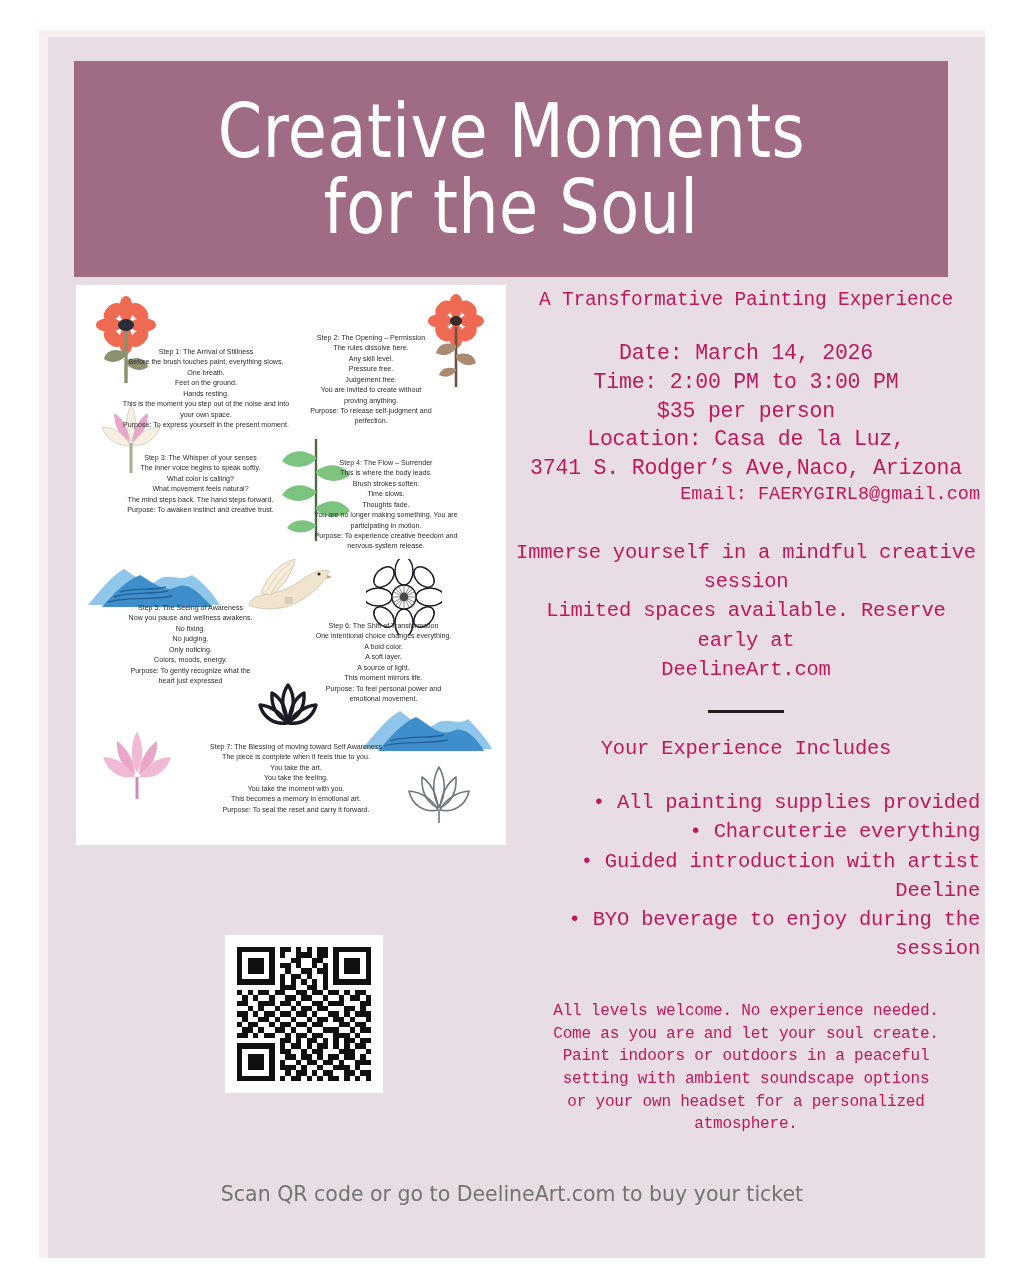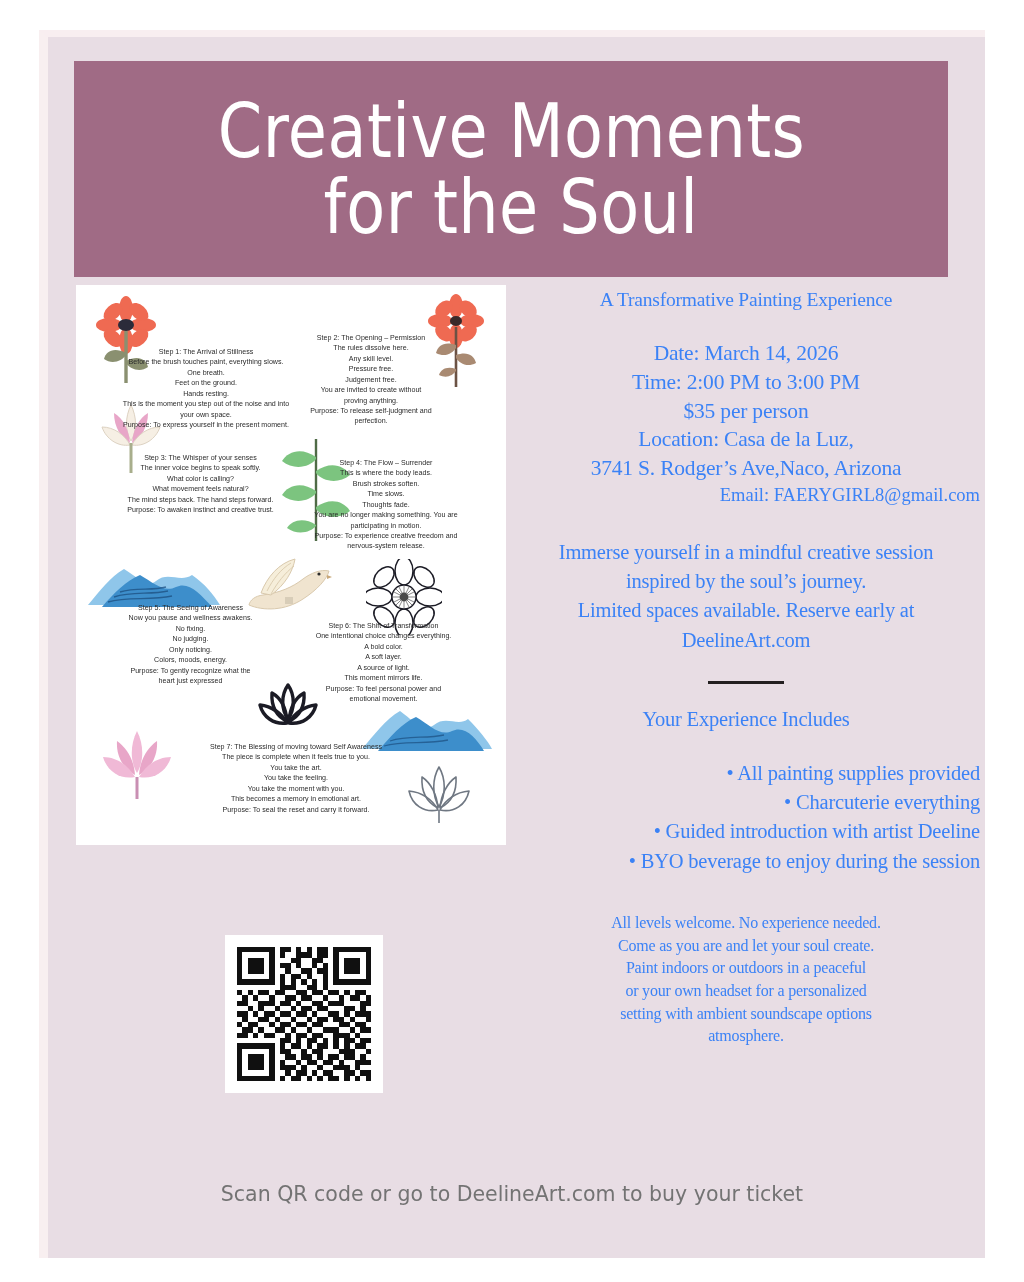--- a/index.html
+++ b/index.html
@@ -59,22 +59,22 @@
   .s5 { left: 12px;  top: 318px; width: 205px; }
   .s6 { left: 215px; top: 336px; width: 185px; }
   .s7 { left: 95px;  top: 457px; width: 250px; }
 
   
   .art { position: absolute; }
 
   
   .right-col {
     position: absolute; left: 512px; top: 289px; width: 468px;
-    text-align: center; color: #3b82f6;
-    font-family: Liberation Serif, serif;
+    text-align: center; color: #be185d;
+    font-family: Liberation Mono, monospace;
   }
   .r-line { letter-spacing: -0.2px; }
   .subtitle { font-size: 19.5px; margin-bottom: 28px; }
   .detail { font-size: 21.5px; line-height: 1.34; }
   .detail.small { font-size: 18.5px; text-align: right; }
   .gap-1 { height: 30px; }
   .body-text { font-size: 20.5px; line-height: 1.43; }
   .divider-wrap { display: flex; justify-content: center; padding: 26px 0 24px; }
   .divider { width: 76px; height: 2.6px; background: #231f20; }
   .includes-title { font-size: 20.5px; }
@@ -336,21 +336,20 @@
       <div class="r-line">$35 per person</div>
       <div class="r-line">Location: Casa de la Luz,</div>
       <div class="r-line">3741 S. Rodger’s Ave,Naco, Arizona</div>
     </div>
     <div class="detail small">Email: FAERYGIRL8@gmail.com</div>
 
     <div class="gap-1"></div>
 
     <div class="body-text">
       <div class="r-line">Immerse yourself in a mindful creative session</div>
-      <div class="r-line">inspired by the soul’s journey.</div>
       <div class="r-line">Limited spaces available. Reserve early at</div>
       <div class="r-line">DeelineArt.com</div>
     </div>
 
     <div class="divider-wrap">
       <div class="divider"></div>
     </div>
 
     <div class="includes-title r-line">Your Experience Includes</div>
 
@@ -360,22 +359,22 @@
       <div class="r-line">• Guided introduction with artist Deeline</div>
       <div class="r-line">• BYO beverage to enjoy during the session</div>
     </div>
 
     <div class="gap-2"></div>
 
     <div class="closing">
       <div class="r-line">All levels welcome. No experience needed.</div>
       <div class="r-line">Come as you are and let your soul create.</div>
       <div class="r-line">Paint indoors or outdoors in a peaceful</div>
+      <div class="r-line">setting with ambient soundscape options</div>
       <div class="r-line">or your own headset for a personalized</div>
-      <div class="r-line">setting with ambient soundscape options</div>
       <div class="r-line">atmosphere.</div>
     </div>
   </div>
 
   <div class="qr-box">
     <div class="qr-grid" id="qr-grid">
         <i class="on"></i>
         <i class="on"></i>
         <i class="on"></i>
         <i class="on"></i>

